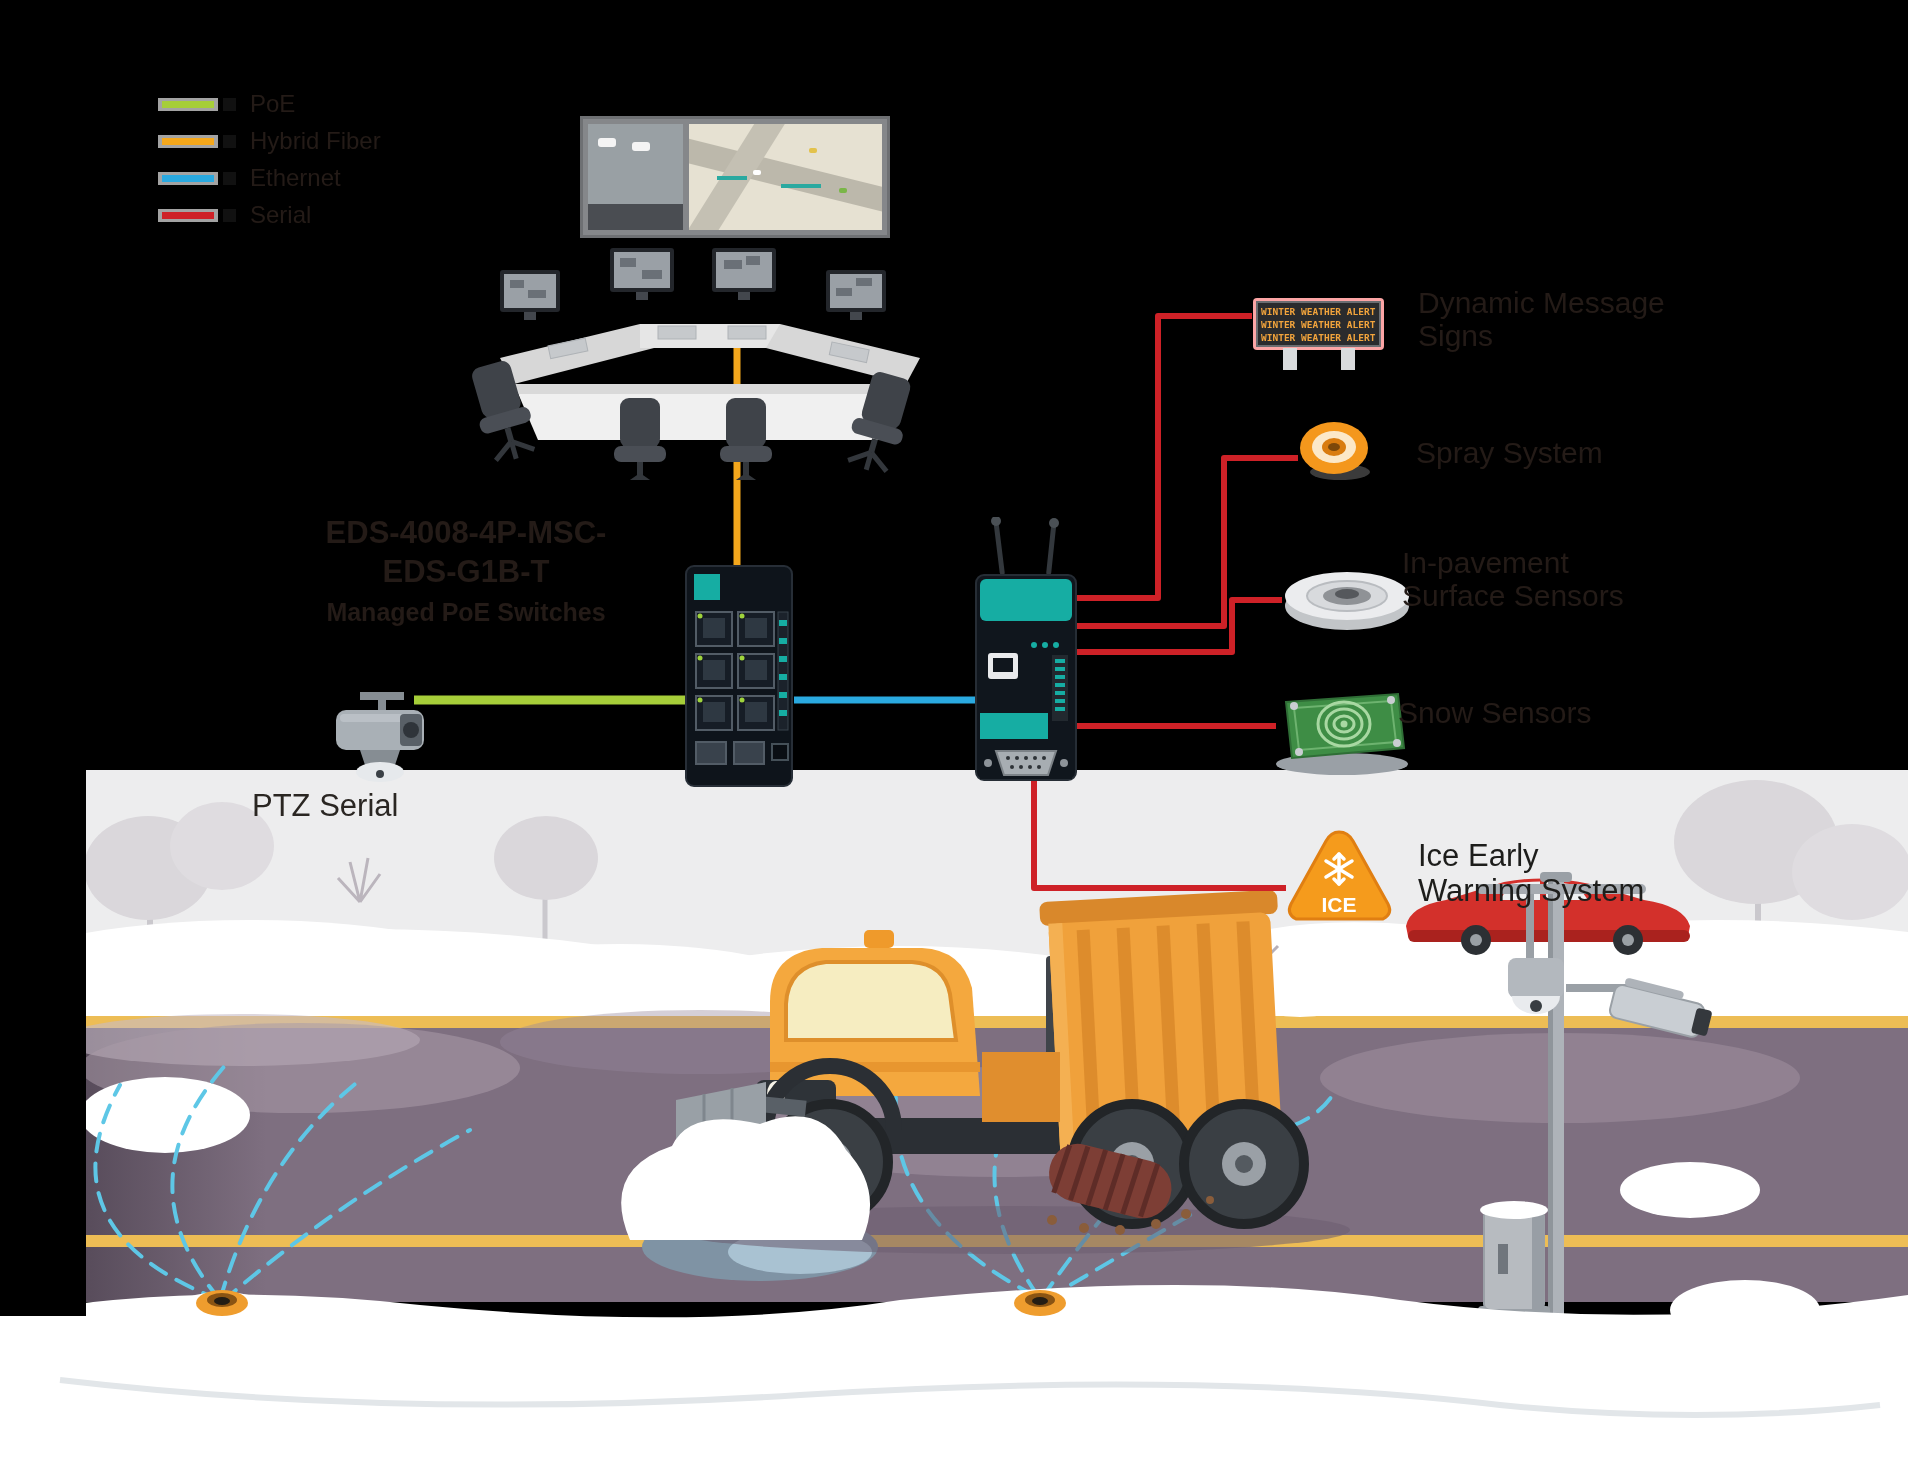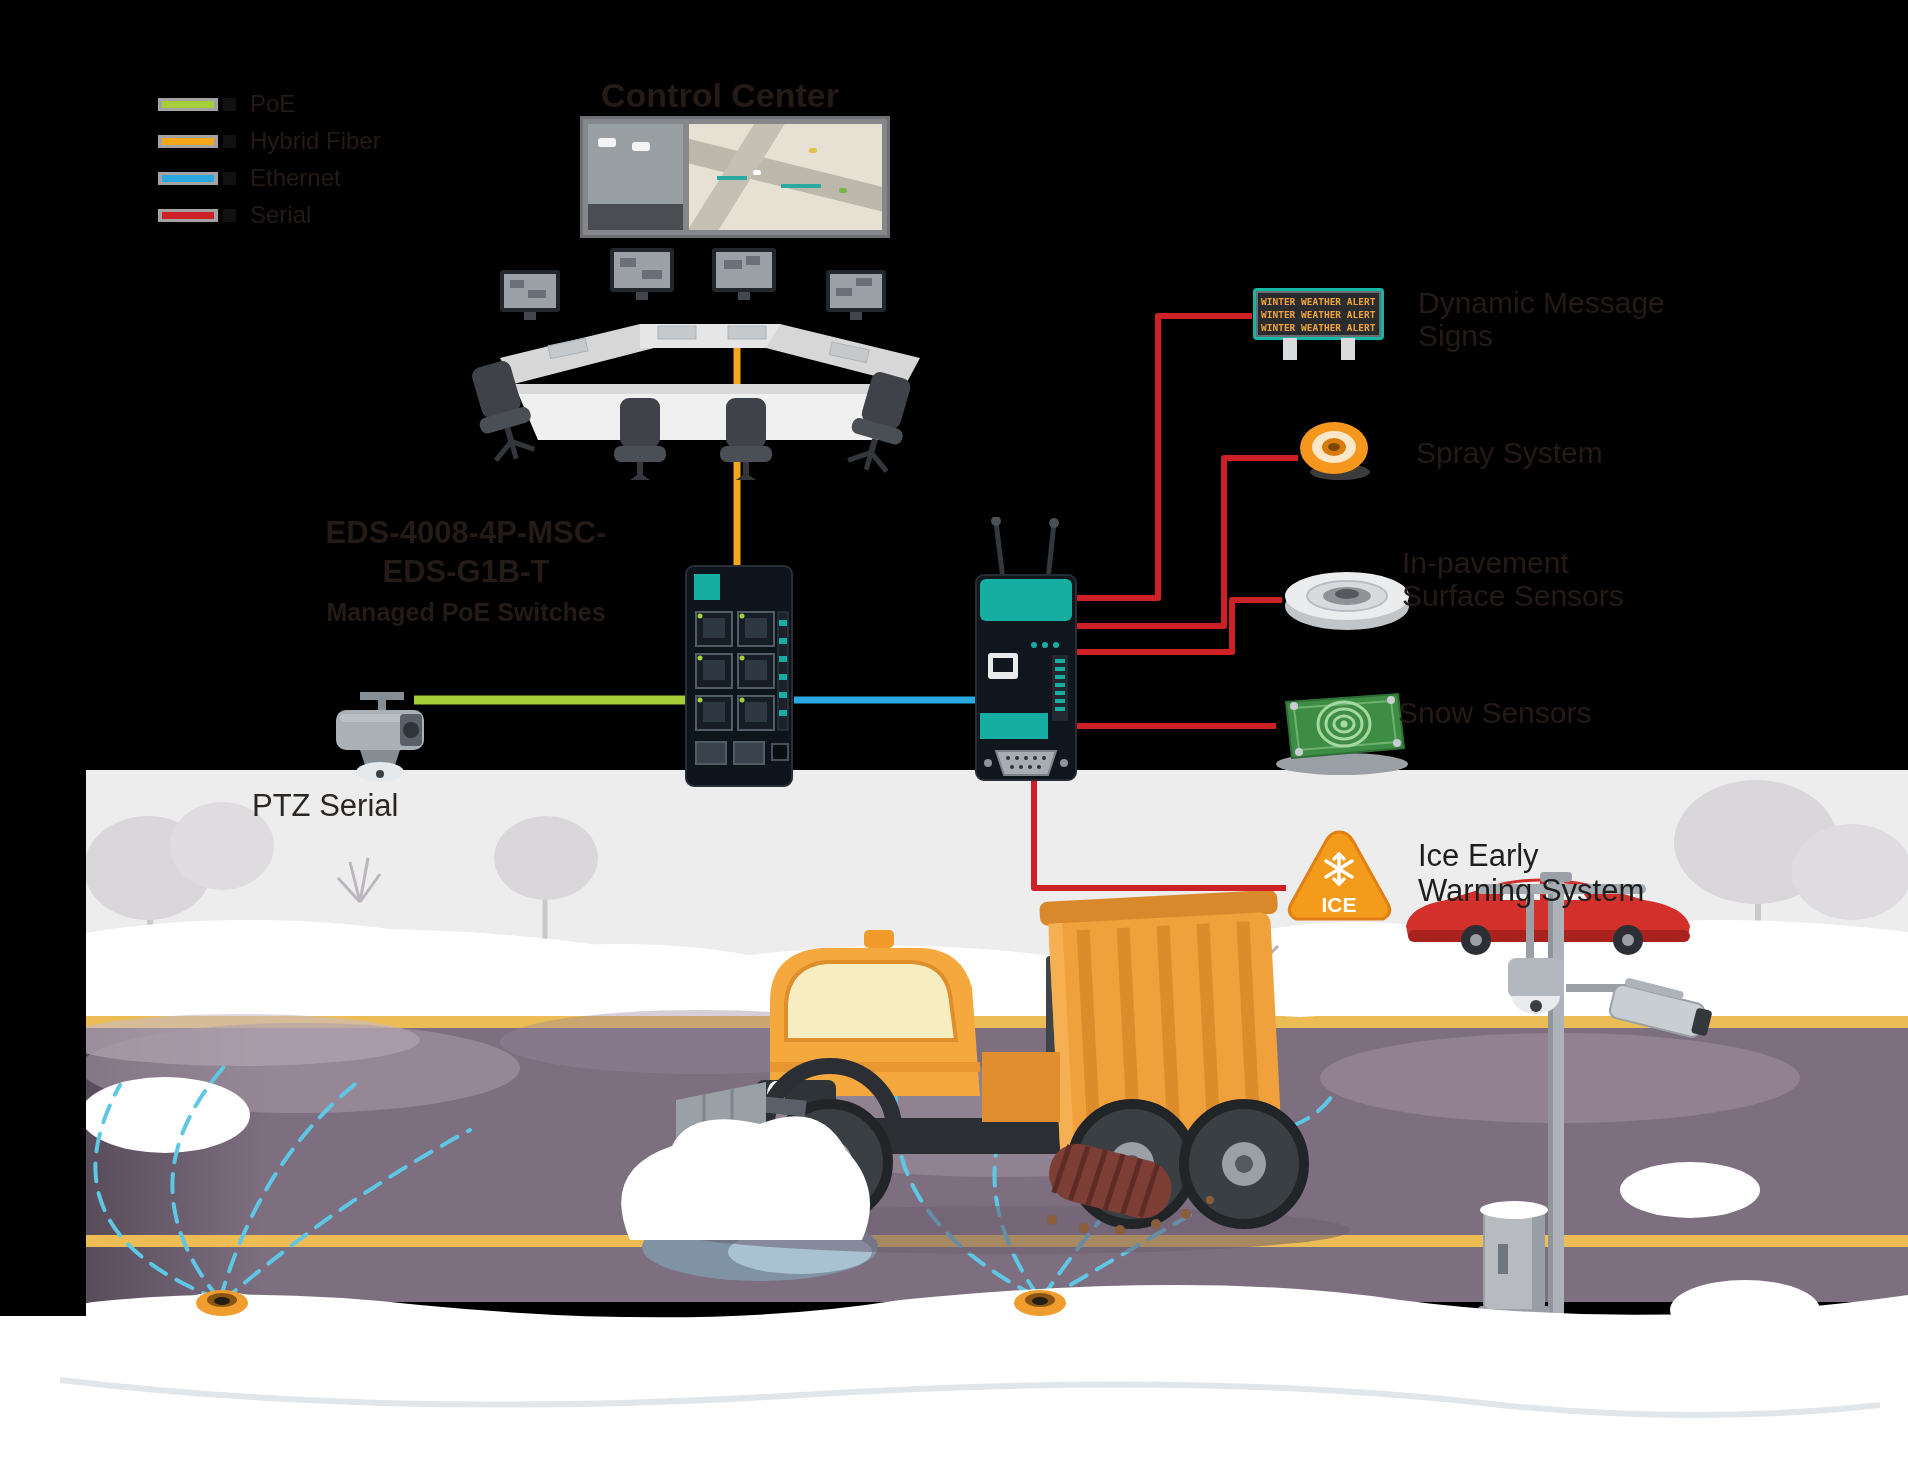--- a/index.html
+++ b/index.html
@@ -21,21 +21,21 @@
               border:3px solid #6e7073;box-sizing:border-box;display:flex;gap:6px;padding:5px;}
   .vw-screen{position:relative;overflow:hidden;height:100%;}
   #vw-left{width:95px;background:#99a0a4;}
   #vw-right{flex:1;background:#e6e1d2;}
   .vw-car{position:absolute;width:18px;height:9px;border-radius:3px;background:#f4f4f4;}
   .vw-desk{position:absolute;left:0;right:0;bottom:0;height:26px;background:#4a4d52;}
   .vw-road{position:absolute;background:#bcb8ab;}
   .vw-dash{position:absolute;background:#2aa9a0;}
   .vw-dot{position:absolute;width:8px;height:5px;border-radius:2px;}
   
-  #message-sign{left:1253px;top:288px;width:131px;height:52px;background:#14b8a6;border-radius:4px;
+  #message-sign{left:1253px;top:298px;width:131px;height:52px;background:#fca5a5;border-radius:4px;
                 padding:3px;box-sizing:border-box;}
   #message-sign .scr{width:100%;height:100%;background:#2a2b2d;border:2px solid #6a6d71;box-sizing:border-box;
                 overflow:hidden;display:flex;flex-direction:column;justify-content:center;}
   #message-sign .row{font-family:"DejaVu Sans Mono",monospace;font-size:9.5px;line-height:13px;
                 color:#f2a43c;white-space:nowrap;font-weight:bold;letter-spacing:0;padding-left:3px;}
   .sign-leg{position:absolute;top:50px;width:14px;height:22px;background:#d9dbdd;}
 </style>
 </head>
 <body>
 
@@ -264,21 +264,20 @@
     <span class="lg-label dk">Ethernet</span>
   </div>
   <div class="legend-row" style="top:208px;">
     <span class="lg-bar">
         <span class="lg-line" style="background:#ce2127"></span>
       </span>
     <span class="lg-tick"></span>
     <span class="lg-label dk">Serial</span>
   </div>
 
-  <div class="lbl dk" style="left:560px;top:76px;width:320px;text-align:center;font-size:34px;font-weight:bold;">Control Center</div>
 
   <div class="abs" id="video-wall">
     <div class="vw-screen" id="vw-left">
       <div class="vw-car" style="left:10px;top:14px;"></div>
       <div class="vw-car" style="left:44px;top:18px;"></div>
       <div class="vw-desk"></div>
     </div>
     <div class="vw-screen" id="vw-right">
       <div class="vw-road" style="left:-20px;top:40px;width:240px;height:24px;transform:rotate(14deg);"></div>
       <div class="vw-road" style="left:30px;top:-20px;width:26px;height:160px;transform:rotate(32deg);background:#c4c0b3;"></div>

